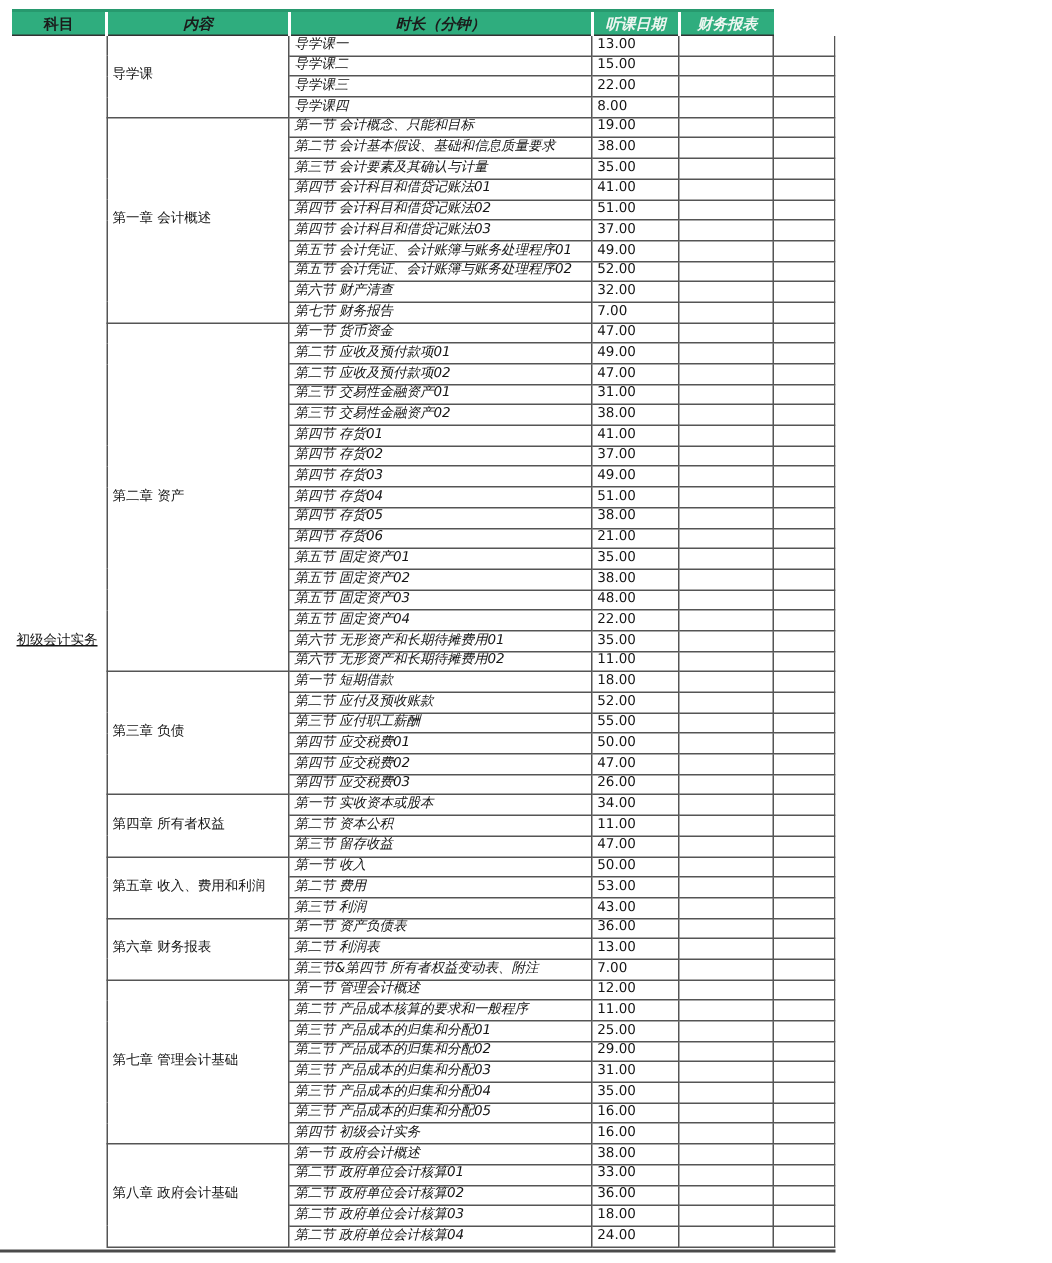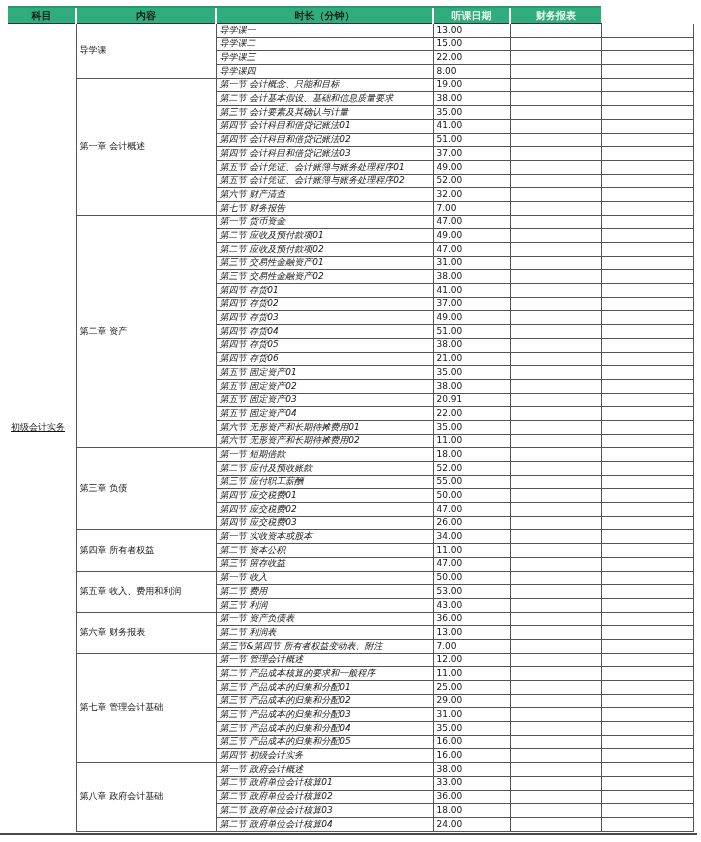--- a/index.html
+++ b/index.html
@@ -1,18 +1,18 @@
 <!DOCTYPE html>
 <html><head>
 <meta charset="utf-8">
 <style>
   html, body { margin: 0; padding: 0; background: #ffffff; }
   .canvas {
     position: relative;
-    width: 701px;
+    width: 557px;
     height: 842px;
     background: #ffffff;
     overflow: hidden;
     font-family: "DejaVu Sans", "Liberation Sans", sans-serif;
   }
   table.sheet {
     position: absolute;
     left: 8px;
     top: 6px;
     border-collapse: collapse;
@@ -25,21 +25,21 @@
     color: var(--header-text, #1b1b1b);
     height: 15px;
     padding: 0 2px;
     text-align: center;
     vertical-align: middle;
     border-top: 2px solid #27996e;
     border-bottom: 1px solid #333333;
     white-space: nowrap;
     overflow: hidden;
   }
-  table.sheet th + th { border-left: 2px solid #ffffff; }
+  table.sheet th + th { border-left: 2px solid #ffffff; font-style: italic; }
   table.sheet th.light { color: var(--header-text-light, #eef6f1); text-align: center; }
   table.sheet td {
     font-size: 9px;
     color: #141414;
     height: 12.7px;
     line-height: 1.05;
     padding: 0 3px;
     vertical-align: middle;
     white-space: nowrap;
     overflow: hidden;
@@ -263,21 +263,21 @@
           <td class="timecol"></td>
         </tr>
         <tr>
           <td class="section">第五节 固定资产02</td>
           <td class="duration">38.00</td>
           <td class="datecol"></td>
           <td class="timecol"></td>
         </tr>
         <tr>
           <td class="section">第五节 固定资产03</td>
-          <td class="duration">20.91</td>
+          <td class="duration">48.00</td>
           <td class="datecol"></td>
           <td class="timecol"></td>
         </tr>
         <tr>
           <td class="section">第五节 固定资产04</td>
           <td class="duration">22.00</td>
           <td class="datecol"></td>
           <td class="timecol"></td>
         </tr>
         <tr>

